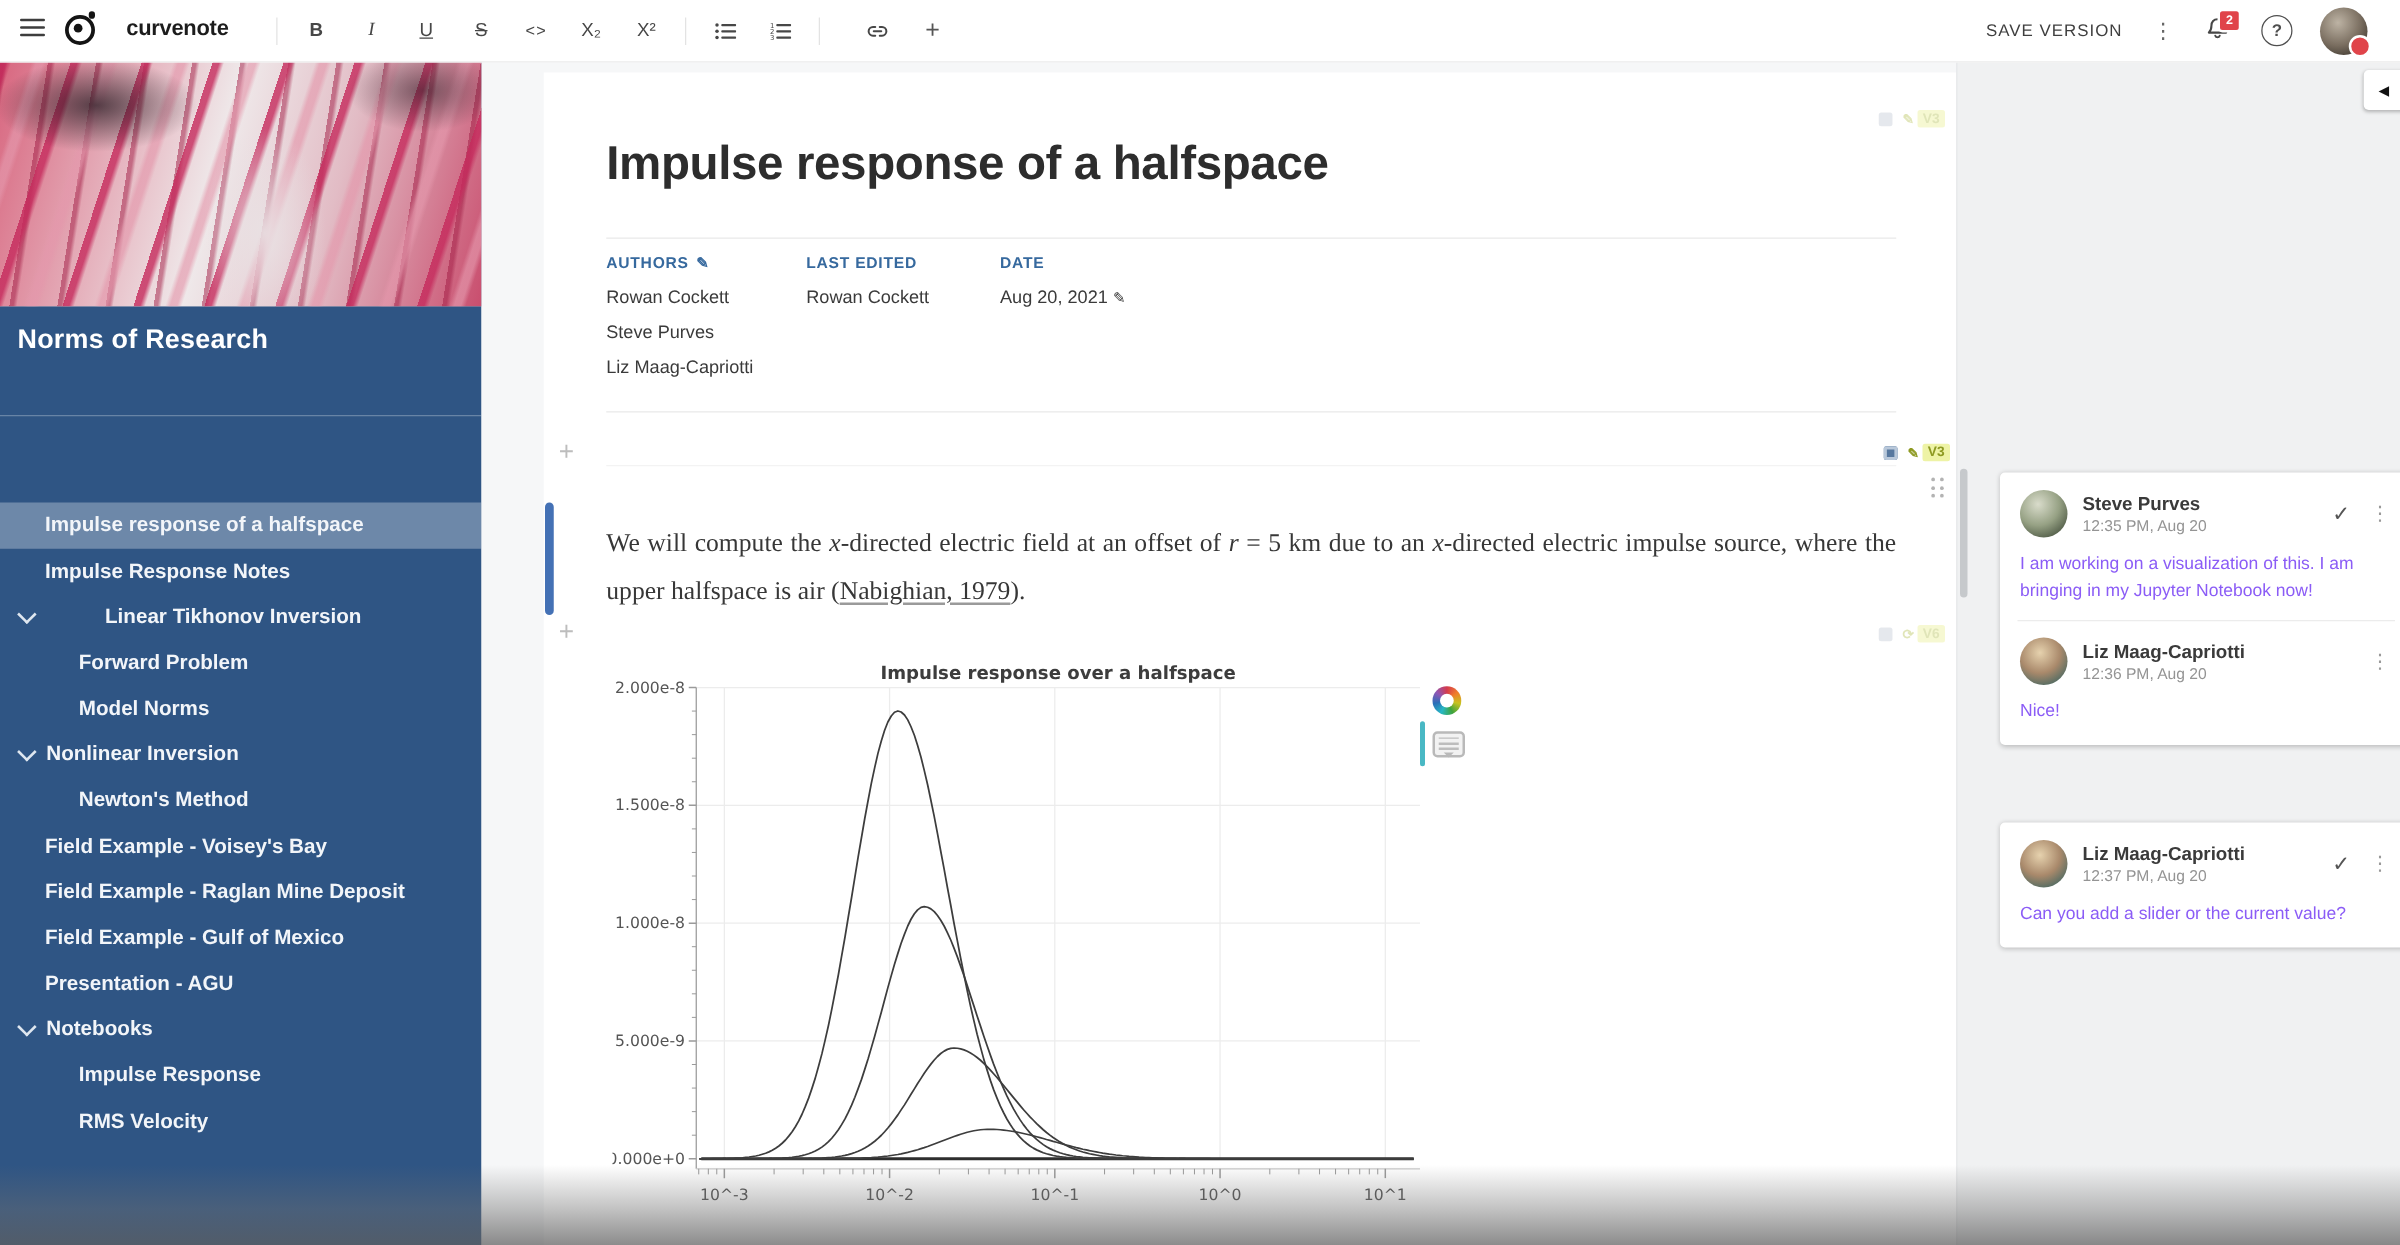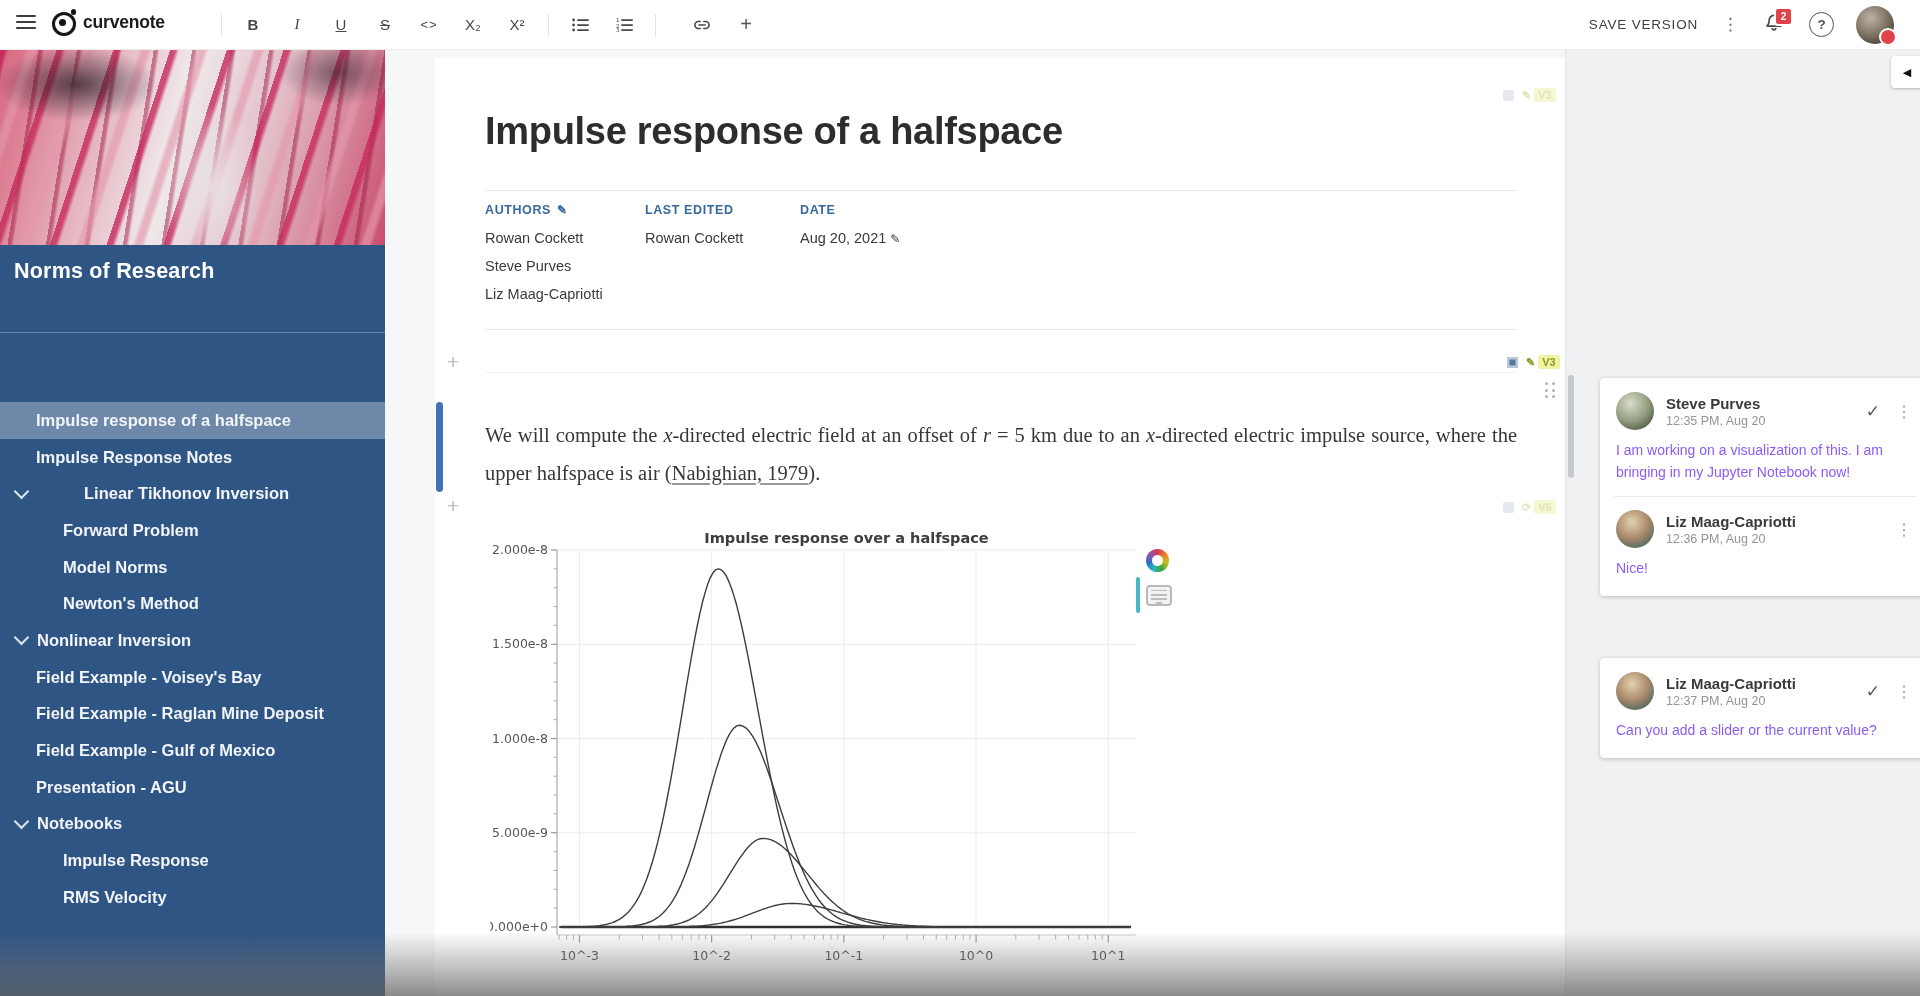--- a/index.html
+++ b/index.html
@@ -2,21 +2,21 @@
 <html><head>
 <meta charset="utf-8">
 <style>
   html,body{margin:0;padding:0;background:#dfe1e3;}
   #stage{position:relative;width:1920px;height:996px;overflow:hidden;background:#f6f7f8;
          font-family:"Liberation Sans",sans-serif;color:#333;}
   
   #topbar{position:absolute;left:0;top:0;width:1920px;height:49px;background:#fff;border-bottom:1px solid #ececec;z-index:30;}
   #hamburger{position:absolute;left:16px;top:15px;width:20px;height:16px;cursor:pointer;}
   #hamburger span{display:block;height:2.4px;background:#3d3d3d;margin:0 0 3.6px 0;border-radius:1px;}
-  #logo{position:absolute;left:50px;top:9px;display:flex;align-items:center;gap:7px;cursor:pointer;}
+  #logo{position:absolute;left:50px;top:9px;display:flex;align-items:center;gap:25px;cursor:pointer;}
   #logo-icon{position:relative;width:26px;height:26px;}
   #logo-ring{position:absolute;left:2px;top:3px;width:18px;height:18px;border:3.2px solid #141414;border-radius:50%;}
   #logo-core{position:absolute;left:9px;top:10px;width:7px;height:7px;background:#141414;border-radius:50%;}
   #logo-dot{position:absolute;right:0px;top:0px;width:5.5px;height:5.5px;background:#141414;border-radius:50%;}
   #logo-text{font-size:17.5px;font-weight:700;color:#1c1c1c;letter-spacing:-.2px;}
   .tb-sep{width:1px;height:22px;background:#e3e3e3;margin:0 9px;}
   #fmt-row{position:absolute;left:212px;top:0;height:49px;display:flex;align-items:center;}
   .tb-btn{width:30px;height:30px;margin:0 7px;display:flex;align-items:center;justify-content:center;
           font-size:15px;color:#474747;border-radius:3px;cursor:pointer;}
   .tb-btn.b{font-weight:bold;} .tb-btn.i{font-style:italic;font-family:"Liberation Serif",serif;}
@@ -203,26 +203,26 @@
         <div class="side-item" style="padding-left: 16px; gap: 47px;">
           <span class="side-chevron"></span>
           <span>Linear Tikhonov Inversion</span>
         </div>
         <div class="side-item" style="padding-left: 63px;">
           <span>Forward Problem</span>
         </div>
         <div class="side-item" style="padding-left: 63px;">
           <span>Model Norms</span>
         </div>
-        <div class="side-item" style="padding-left: 63px;">
-          <span>Newton's Method</span>
-        </div>
         <div class="side-item" style="padding-left: 16px;">
           <span class="side-chevron"></span>
           <span>Nonlinear Inversion</span>
+        </div>
+        <div class="side-item" style="padding-left: 63px;">
+          <span>Newton's Method</span>
         </div>
         <div class="side-item" style="padding-left: 36px;">
           <span>Field Example - Voisey's Bay</span>
         </div>
         <div class="side-item" style="padding-left: 36px;">
           <span>Field Example - Raglan Mine Deposit</span>
         </div>
         <div class="side-item" style="padding-left: 36px;">
           <span>Field Example - Gulf of Mexico</span>
         </div>

